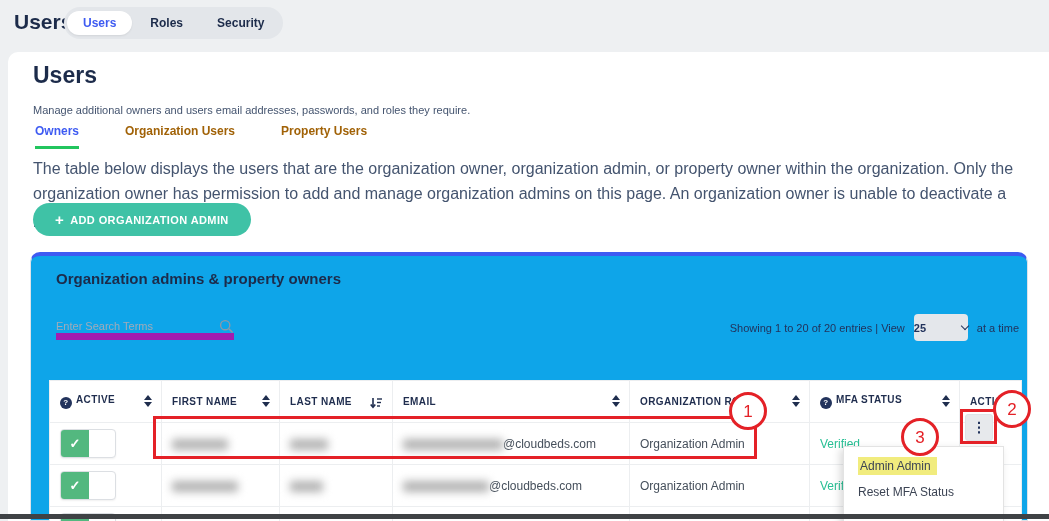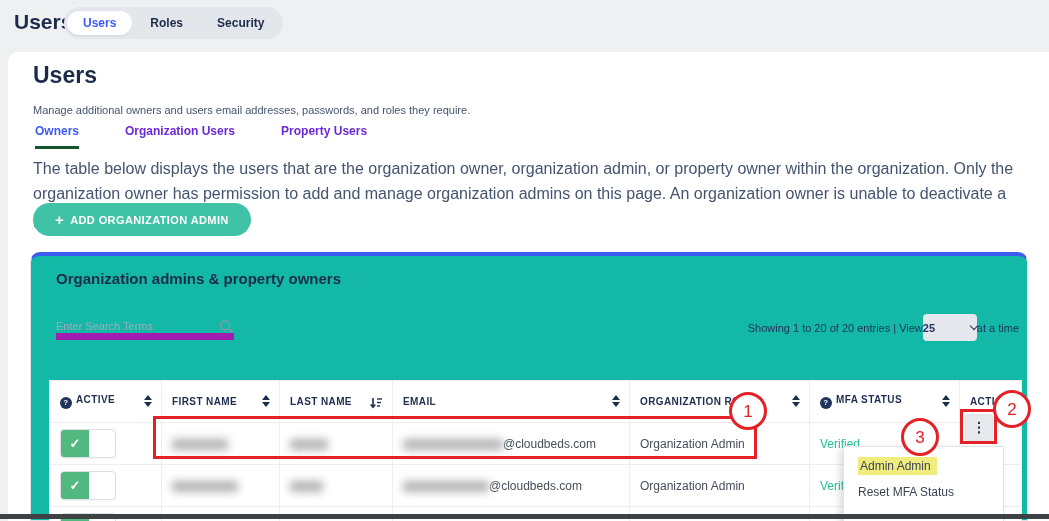--- a/index.html
+++ b/index.html
@@ -13,38 +13,38 @@
                display:flex; align-items:center; padding:3px; gap:2px; }
   .pill-tab { padding:5px 16px; font-size:12px; font-weight:bold; color:#1c2b4a; border-radius:14px; cursor:pointer; }
   .pill-tab.active { background:#ffffff; color:#3e5bf2; box-shadow:0 1px 2px rgba(0,0,0,.08); }
 
   
   .panel { position:absolute; left:8px; top:52px; width:1041px; height:469px; background:#ffffff;
            border-radius:10px 0 0 0; }
   .h1 { position:absolute; left:25px; top:10px; font-size:23px; font-weight:bold; color:#1c2b4a; }
   .desc { position:absolute; left:25px; top:52px; font-size:11px; color:#44546f; }
   .subtabs { position:absolute; left:27px; top:72px; display:flex; gap:46px; }
-  .subtab { font-size:12px; font-weight:bold; color:#6d28d9; padding-bottom:8px; cursor:pointer; }
-  .subtab.active { color:#3e5bf2; border-bottom:3px solid #14532d; }
+  .subtab { font-size:12px; font-weight:bold; color:#a16207; padding-bottom:8px; cursor:pointer; }
+  .subtab.active { color:#3e5bf2; border-bottom:3px solid #22c55e; }
   .info { position:absolute; left:25px; top:105px; width:995px; font-size:16px; line-height:1.55; color:#44546f; }
   .add-btn { position:absolute; left:25px; top:151px; height:33px; padding:0 22px; background:#3fc2a6; border:none;
              border-radius:17px; color:#fff; font-size:11px; font-weight:bold; letter-spacing:.4px;
              display:flex; align-items:center; gap:6px; cursor:pointer; font-family:"Liberation Sans",sans-serif; }
   .add-btn .plus { font-size:15px; font-weight:bold; margin-top:-1px; }
 
   
-  .card { position:absolute; left:22px; top:200px; width:998px; height:269px; background:#14b8a6;
+  .card { position:absolute; left:22px; top:200px; width:998px; height:269px; background:#0ea5e9;
           border:1px solid #dfe3e9; border-top:4px solid #3e5bf2; border-radius:10px 10px 0 0; }
   .card-title { position:absolute; left:25px; top:14px; font-size:15px; font-weight:bold; color:#1c2b4a; }
   .search-wrap { position:absolute; left:25px; top:60px; width:178px; border-bottom:7px solid #a21caf; height:24px; }
   .search-input { border:none; outline:none; width:152px; font-size:11px; color:#333; background:transparent;
                   font-family:"Liberation Sans",sans-serif; }
   .search-input::placeholder { color:#a0abb9; }
   .search-icon { position:absolute; right:0; top:3px; }
-  .showing { position:absolute; right:8px; top:58px; display:flex; align-items:center; font-size:11px; color:#22335c; }
+  .showing { position:absolute; right:8px; top:58px; display:flex; align-items:center; gap:9px; font-size:11px; color:#22335c; }
   .select-box { width:54px; height:27px; background:#e4e7eb; border-radius:4px; display:flex; align-items:center;
                 justify-content:space-between; gap:9px; font-size:11px; font-weight:bold; color:#22335c; cursor:pointer; }
   .chev { width:6px; height:6px; border-right:1.5px solid #22335c; border-bottom:1.5px solid #22335c;
           transform:rotate(45deg); margin-top:-3px; }
 
   
   .tbl { position:absolute; left:18px; top:124px; width:972px; border-collapse:collapse; table-layout:fixed;
          border:1px solid #e4e6e9; }
   .tbl th, .tbl td { border:1px solid #eceef0; overflow:hidden; white-space:nowrap; }
   .tbl th { height:42px; text-align:left; padding:0 24px 0 10px; font-size:10px; font-weight:bold; color:#1f2d4e;

